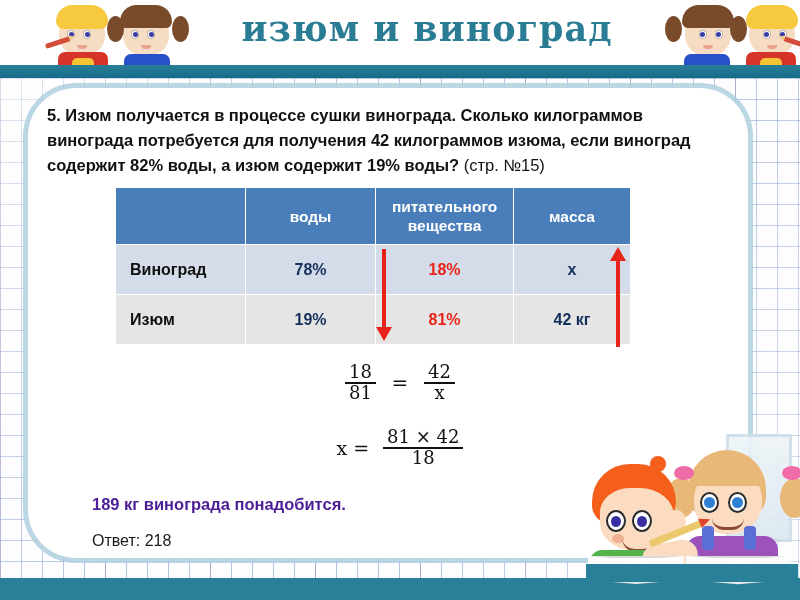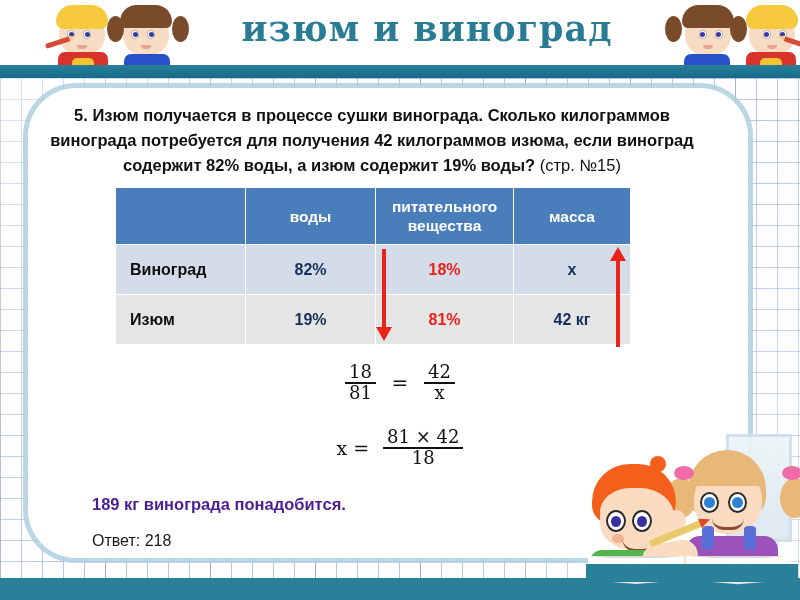--- a/index.html
+++ b/index.html
@@ -136,21 +136,20 @@
   }
 
   
   .problem {
     position: absolute; left: 47px; top: 103px; width: 650px;
     font-family: "Liberation Sans", sans-serif;
     font-size: 16.5px;
     font-weight: bold;
     line-height: 25px;
     color: #111111;
-    text-align: center;
   }
   .problem .ref { font-weight: normal; }
 
   
   .tbl {
     position: absolute; left: 115px; top: 187px;
     width: 515px;
     border-collapse: collapse;
     table-layout: fixed;
   }
@@ -480,21 +479,21 @@
       <tr>
         <th></th>
         <th>воды</th>
         <th>питательного вещества</th>
         <th>масса</th>
       </tr>
     </thead>
     <tbody>
       <tr class="r1">
         <td class="rowhead">Виноград</td>
-        <td class="navy">82%</td>
+        <td class="navy">78%</td>
         <td class="red">18%</td>
         <td class="navy">x</td>
       </tr>
       <tr class="r2">
         <td class="rowhead">Изюм</td>
         <td class="navy">19%</td>
         <td class="red">81%</td>
         <td class="navy">42 кг</td>
       </tr>
     </tbody>

